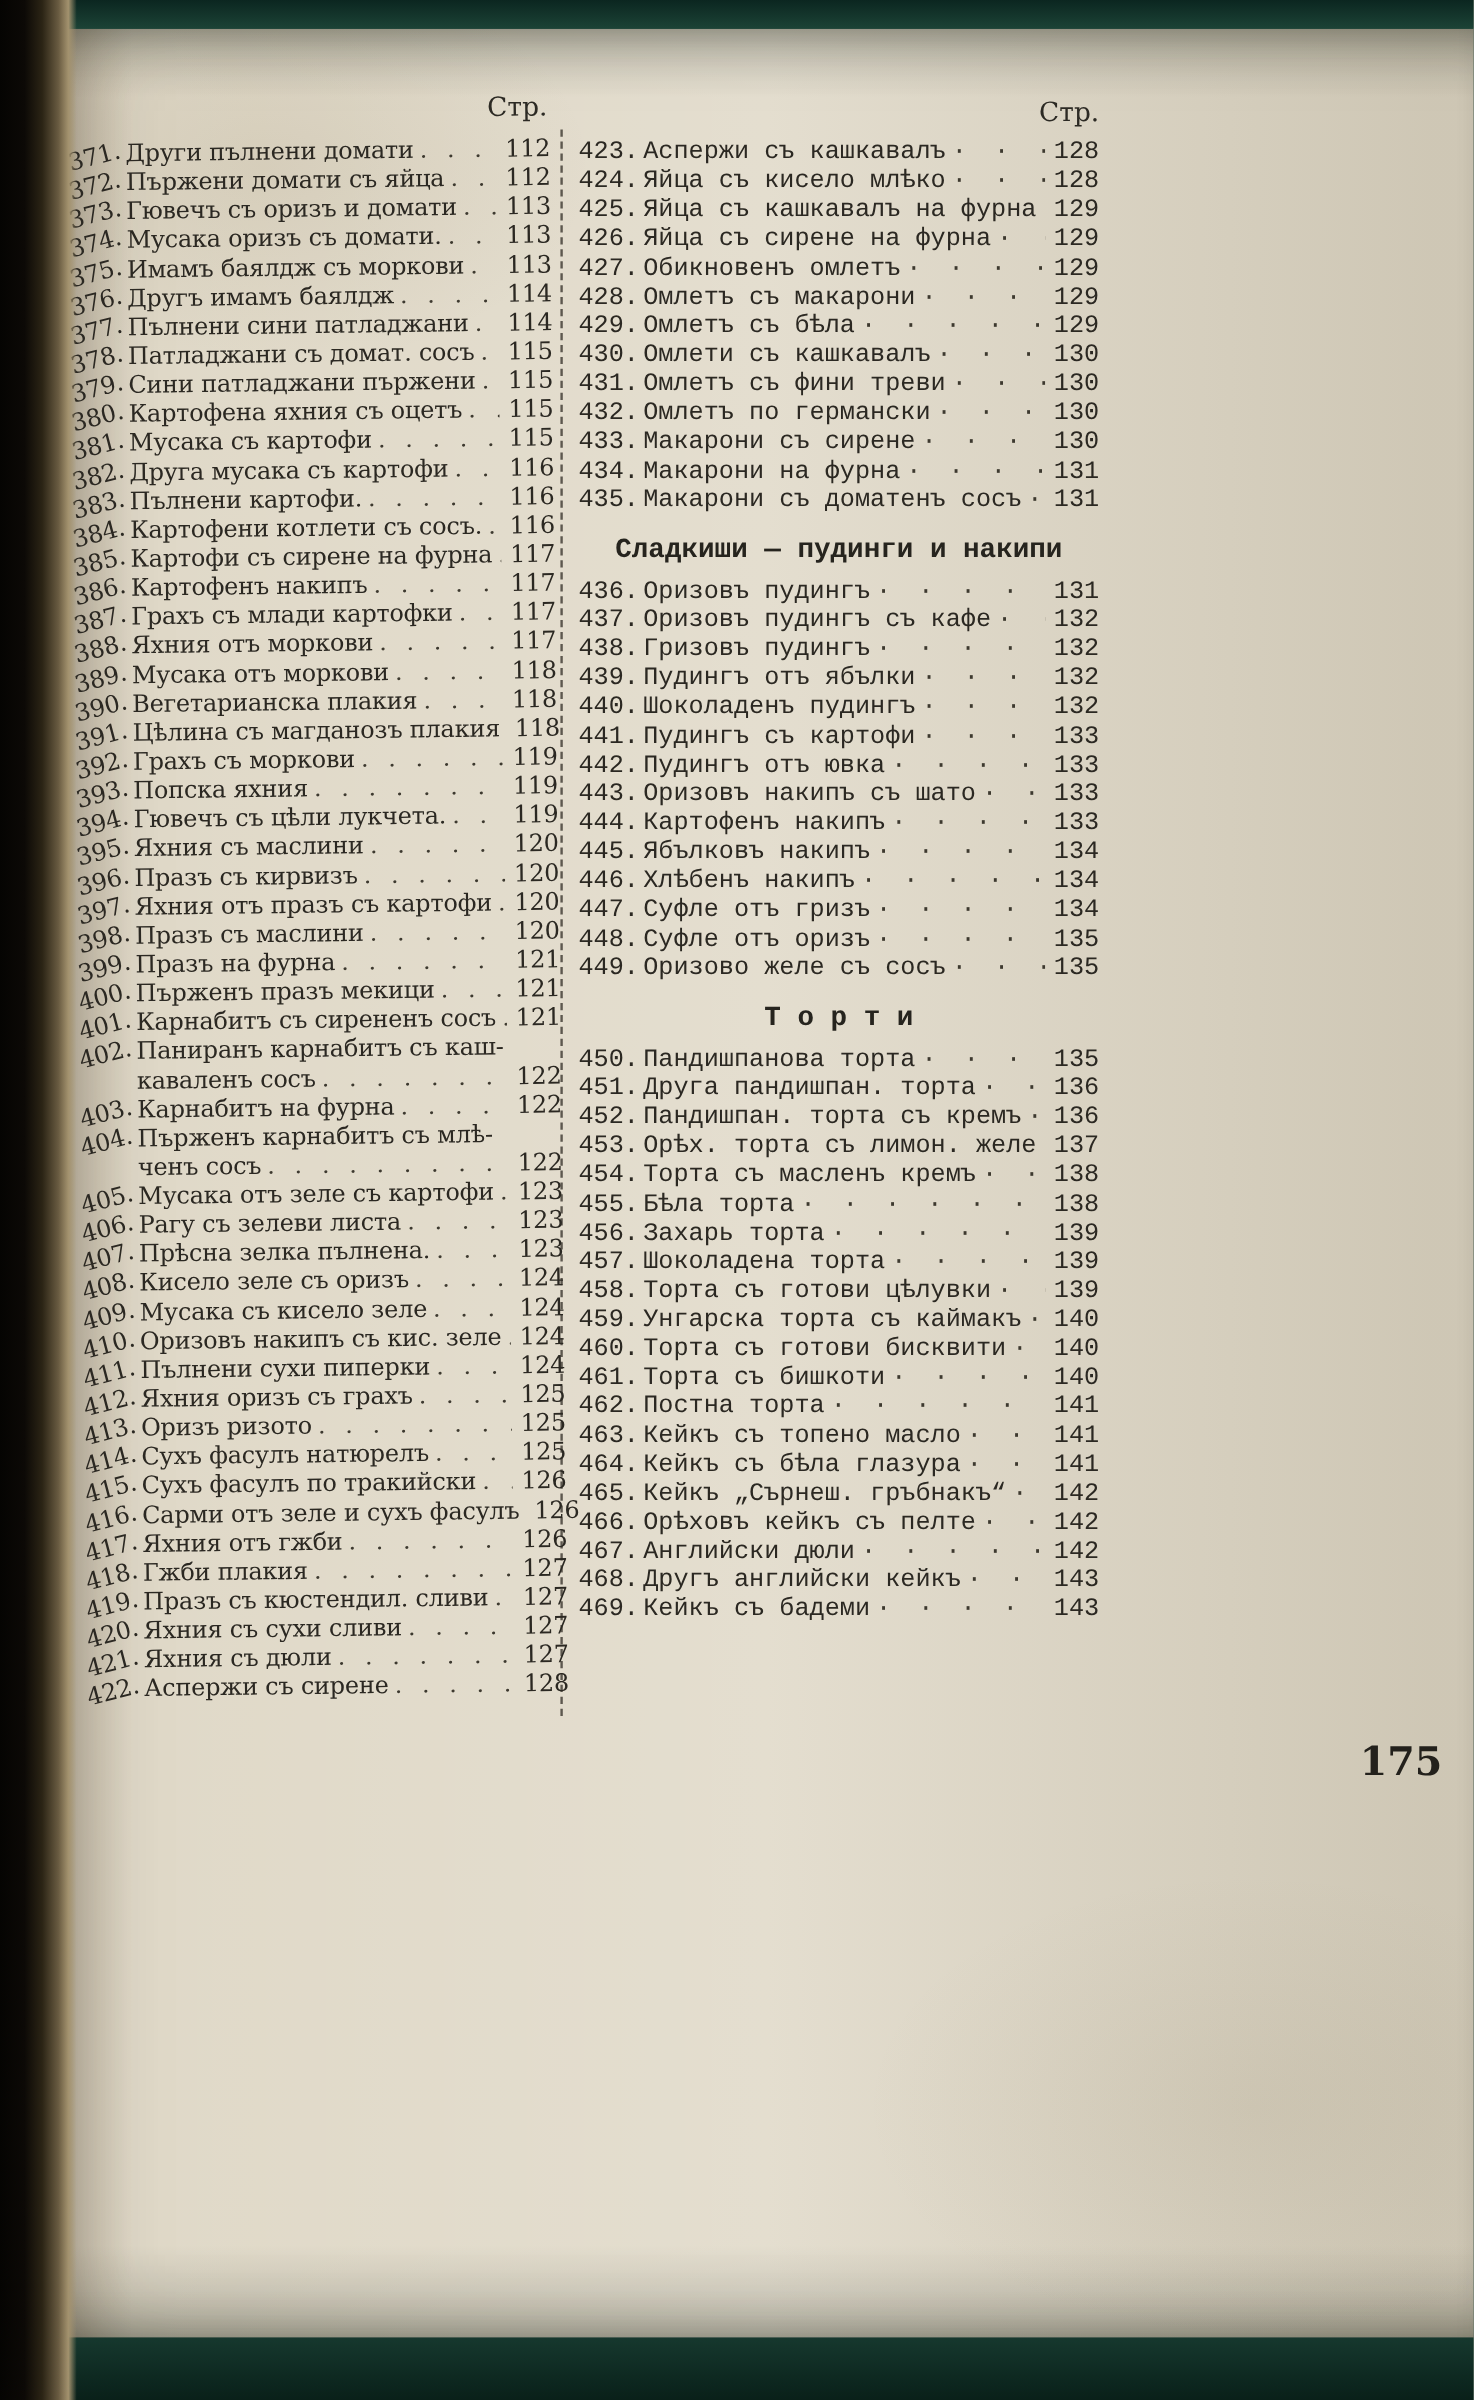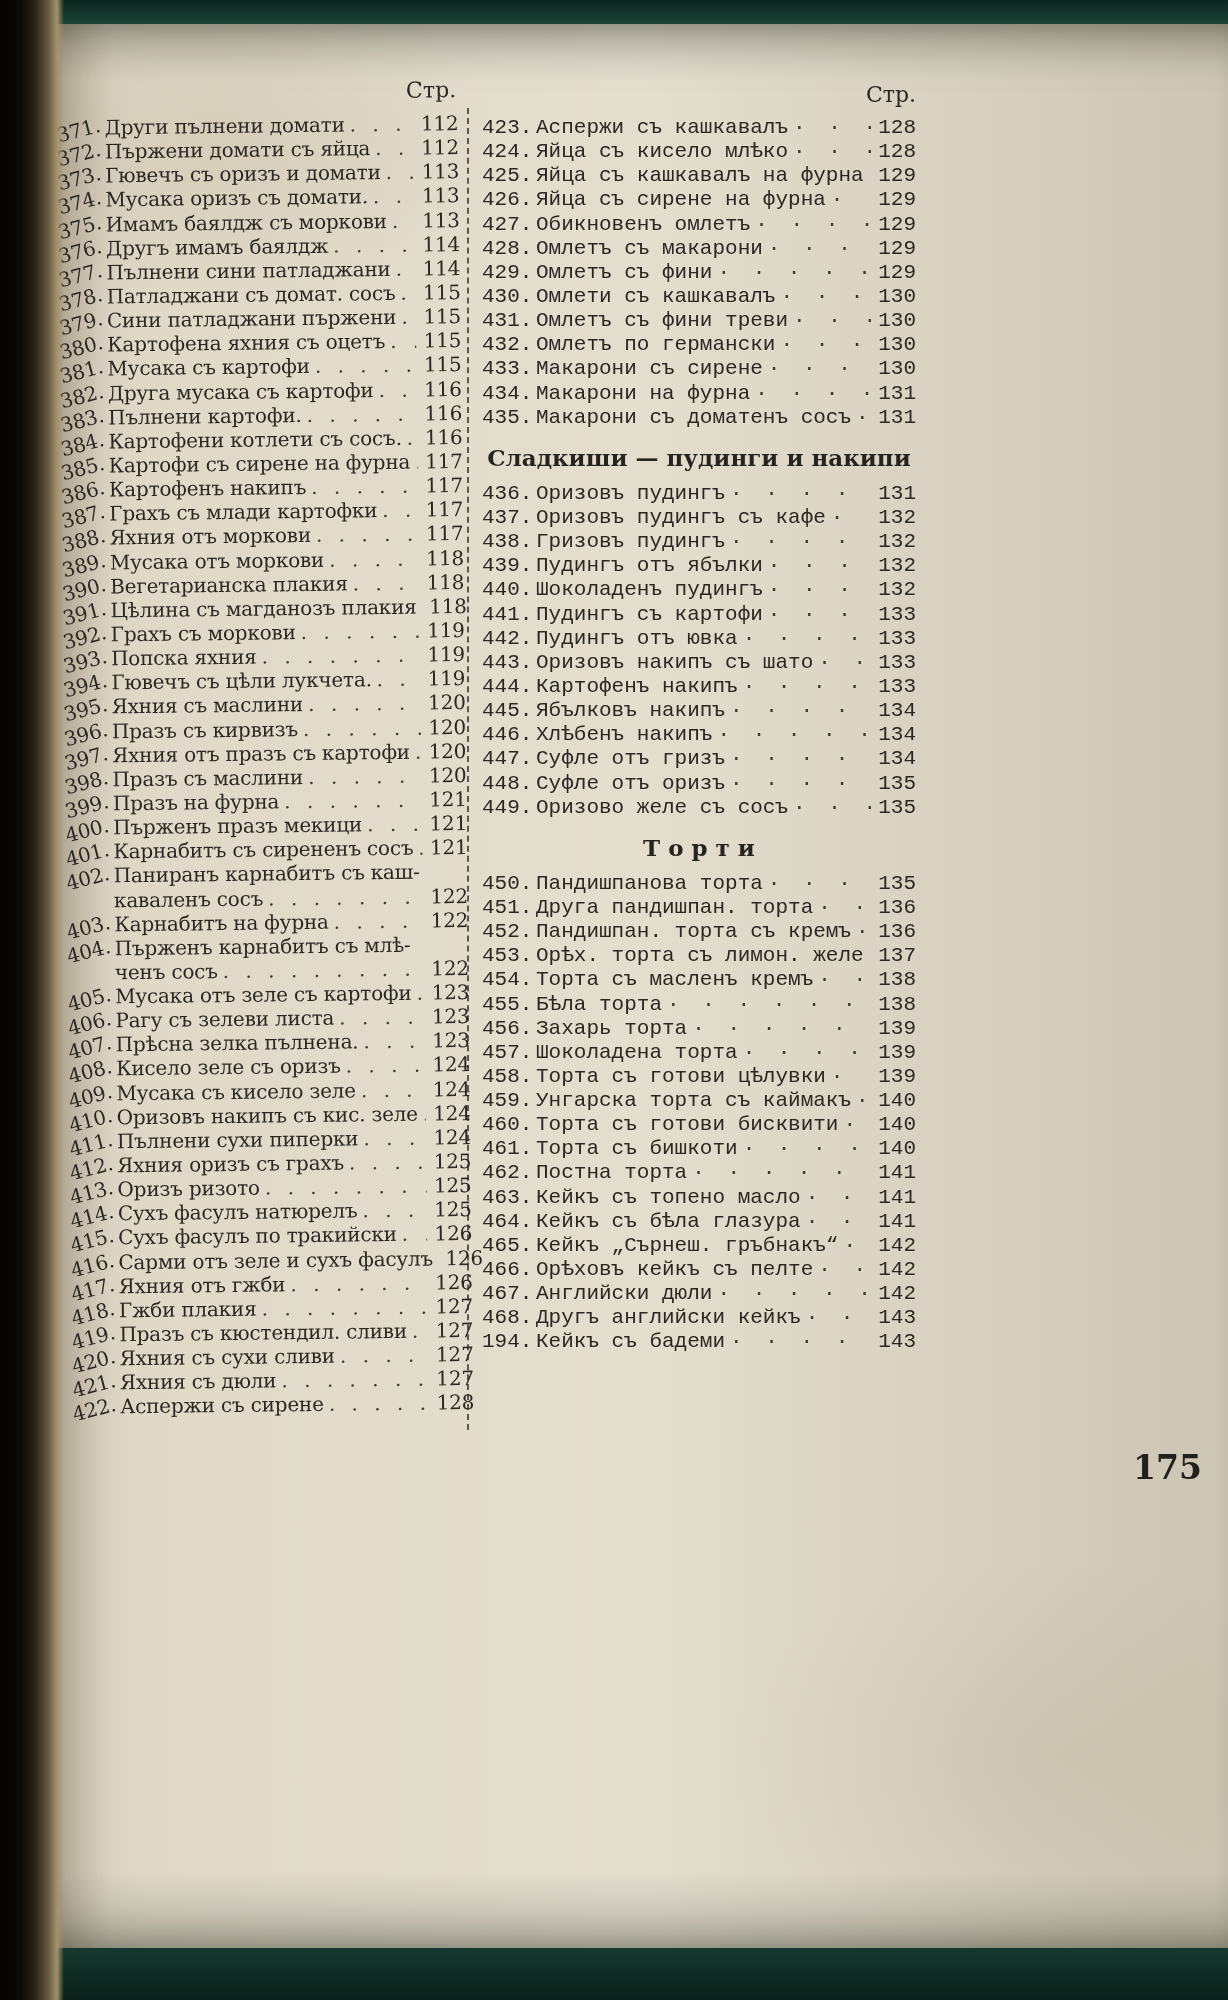--- a/index.html
+++ b/index.html
@@ -46,21 +46,21 @@
   .col-left .entry{font-size:20px;letter-spacing:-0.2px;}
   .col-right .entry{font-size:21px;font-family:Liberation Mono, monospace;}
   .entry .num{flex:0 0 auto;display:inline-block;}
   .col-left .num{width:48px;transform:rotate(-14deg) translateY(2px);transform-origin:50% 60%;}
   .col-right .num{width:54px;}
   .entry .t{flex:0 0 auto;}
   .entry .leader{flex:1 1 0;min-width:0;overflow:hidden;margin:0 5px;}
   .entry .leader .dots{color:var(--dots);word-spacing:8px;letter-spacing:1px;}
   .entry .pg{flex:0 0 auto;width:40px;text-align:right;}
   .entry.cont{padding-left:48px;}
-  .section-title{font-weight:bold;font-size:23px;line-height:30px;text-align:center;margin:13px 0 9px;color:#26241e;}
+  .section-title{font-weight:bold;font-size:23px;line-height:30px;text-align:center;margin:13px 0 9px;color:#26241e;font-family:Liberation Mono, monospace;}
   .page-number{position:absolute;top:1424px;right:26px;font-size:33px;font-weight:bold;color:#23211c;}
 </style>
 </head>
 <body>
 
 <div class="strip-top"></div>
 
 <div class="paper">
   <div class="columns">
     <div class="col col-left">
@@ -421,21 +421,21 @@
             <span class="pg">129</span>
           </div>
           <div class="entry">
             <span class="num">428.</span>
             <span class="t">Омлетъ съ макарони</span>
             <span class="leader"><span class="dots"> · · · · · · · · · · · · · · · · · · · · · · · · · · · · · · · · · ·</span></span>
             <span class="pg">129</span>
           </div>
           <div class="entry">
             <span class="num">429.</span>
-            <span class="t">Омлетъ съ фини</span>
+            <span class="t">Омлетъ съ бѣла</span>
             <span class="leader"><span class="dots"> · · · · · · · · · · · · · · · · · · · · · · · · · · · · · · · · · ·</span></span>
             <span class="pg">129</span>
           </div>
           <div class="entry">
             <span class="num">430.</span>
             <span class="t">Омлети съ кашкавалъ</span>
             <span class="leader"><span class="dots"> · · · · · · · · · · · · · · · · · · · · · · · · · · · · · · · · · ·</span></span>
             <span class="pg">130</span>
           </div>
           <div class="entry">
@@ -662,21 +662,21 @@
             <span class="leader"><span class="dots"> · · · · · · · · · · · · · · · · · · · · · · · · · · · · · · · · · ·</span></span>
             <span class="pg">142</span>
           </div>
           <div class="entry">
             <span class="num">468.</span>
             <span class="t">Другъ английски кейкъ</span>
             <span class="leader"><span class="dots"> · · · · · · · · · · · · · · · · · · · · · · · · · · · · · · · · · ·</span></span>
             <span class="pg">143</span>
           </div>
           <div class="entry">
-            <span class="num">194.</span>
+            <span class="num">469.</span>
             <span class="t">Кейкъ съ бадеми</span>
             <span class="leader"><span class="dots"> · · · · · · · · · · · · · · · · · · · · · · · · · · · · · · · · · ·</span></span>
             <span class="pg">143</span>
           </div>
         </div>
     </div>
   </div>
   <div class="page-number">175</div>
 </div>
 

